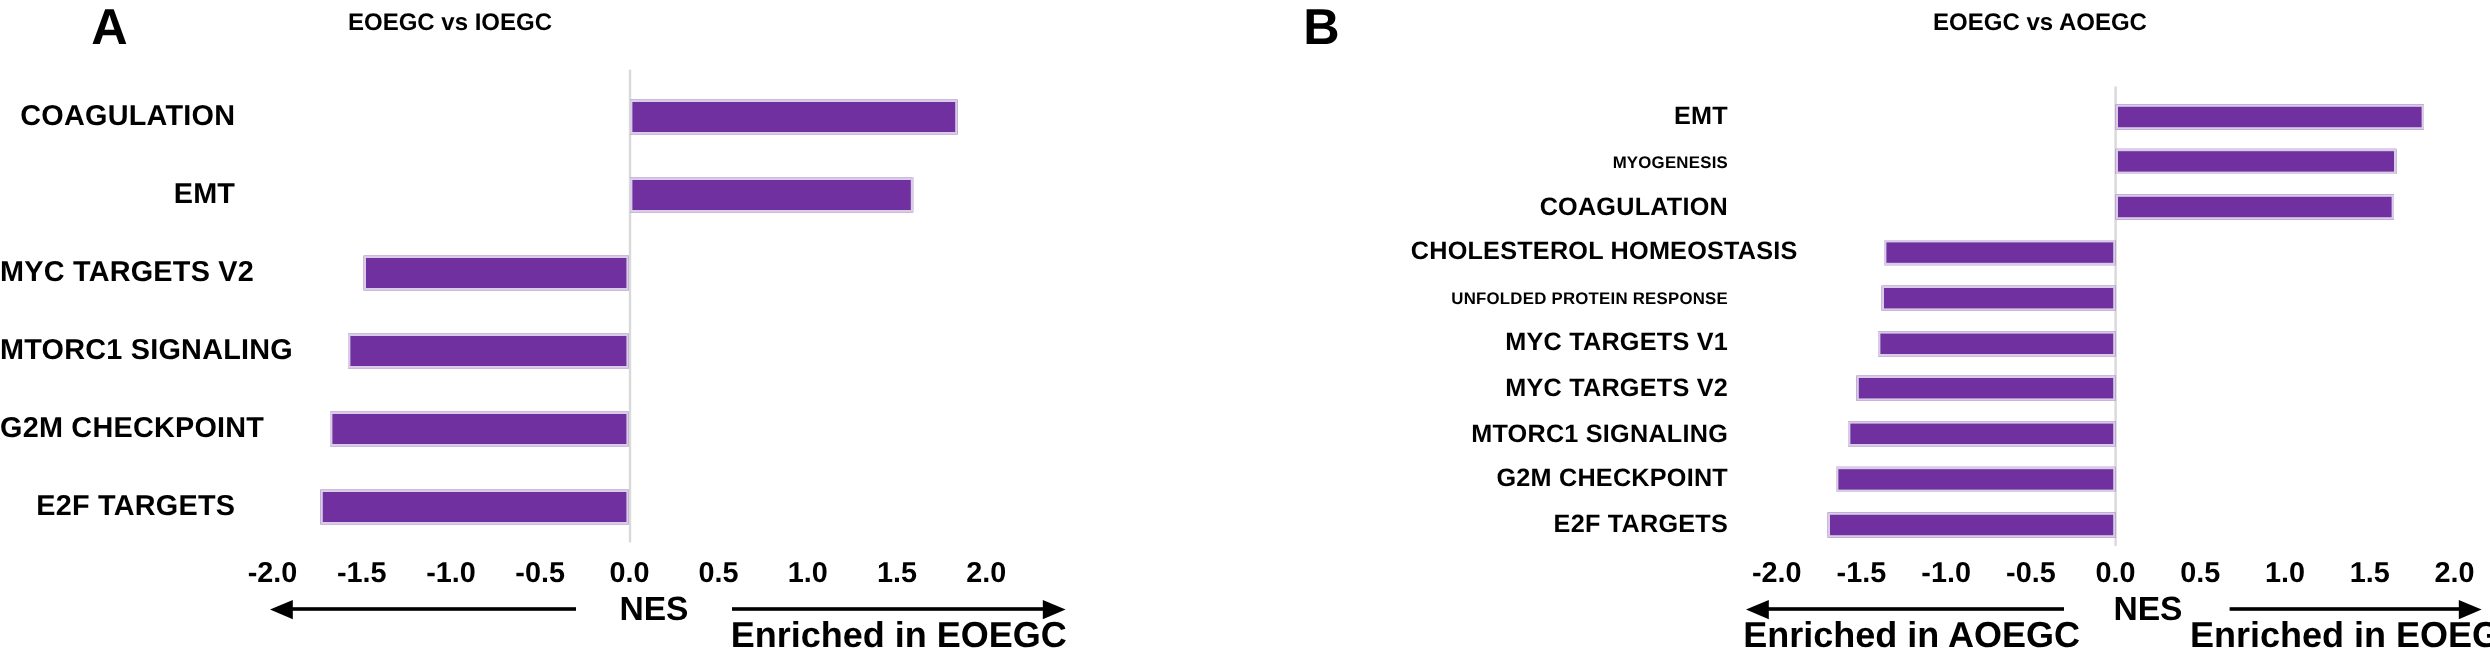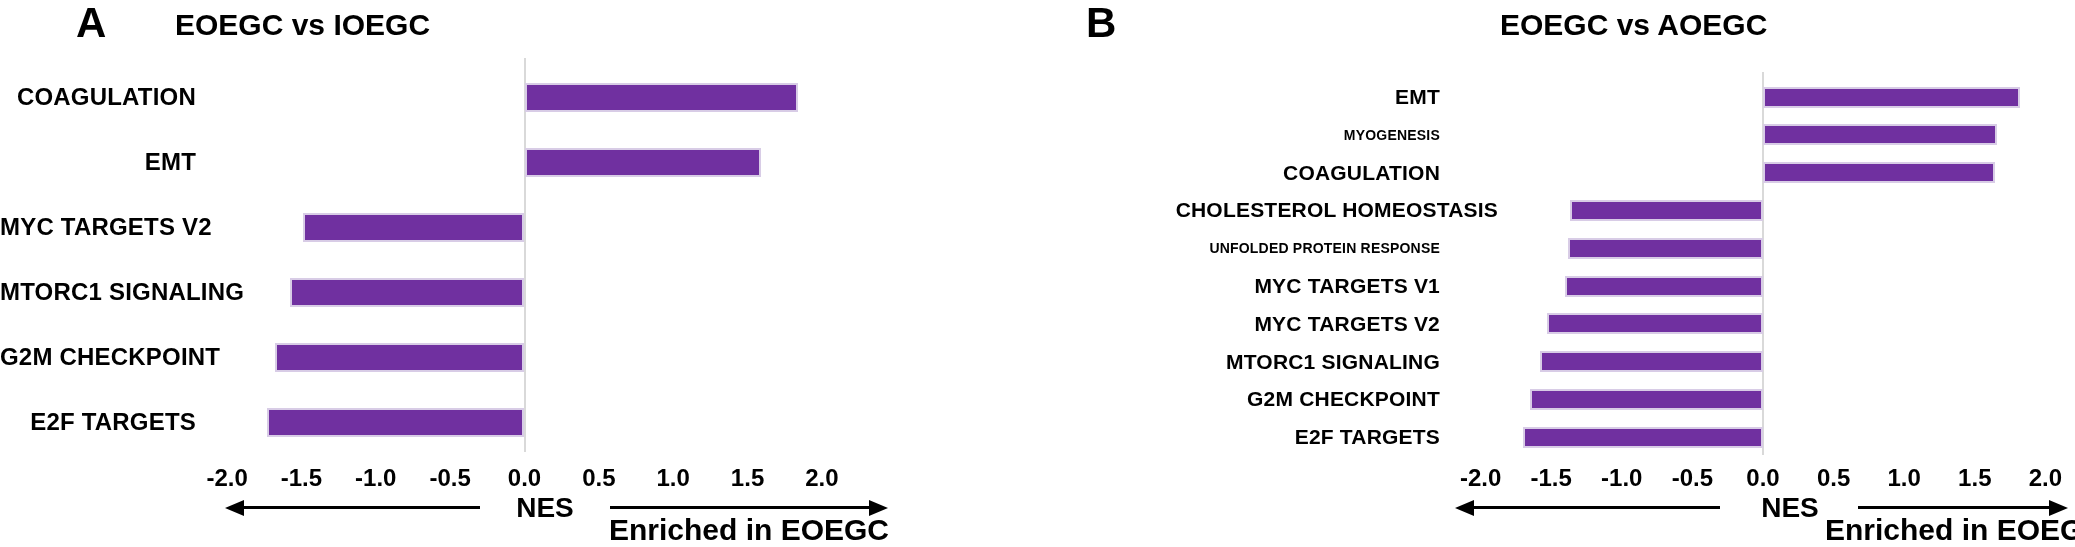--- a/index.html
+++ b/index.html
@@ -2,21 +2,21 @@
 <html><head>
 <meta charset="utf-8">
 <style>
   html,body{margin:0;padding:0;background:#ffffff;}
   .figure{
     position:relative;width:2075px;height:547px;background:#ffffff;overflow:hidden;
     font-family:"Liberation Sans",sans-serif;font-weight:bold;color:#000;
   }
   .panel{position:absolute;inset:0;}
   .panel-letter{position:absolute;font-size:42px;line-height:1;}
-  .chart-title{position:absolute;width:400px;text-align:left;font-size:30px;line-height:1.1;}
+  .chart-title{position:absolute;width:400px;text-align:center;font-size:20px;line-height:1.1;}
   .cat-label{position:absolute;text-align:right;white-space:nowrap;height:30px;line-height:30px;letter-spacing:0.2px;}
   .bar{position:absolute;box-sizing:border-box;border:2px solid;z-index:2;}
   .zero-line{position:absolute;width:2px;z-index:1;}
   .tick-label{position:absolute;width:80px;text-align:center;font-size:24px;line-height:30px;}
   .nes-label{position:absolute;width:100px;text-align:center;font-size:28px;line-height:34px;}
   .arrow-line{position:absolute;height:3px;background:#000;}
   .arrow-head-left{position:absolute;width:0;height:0;border-top:8px solid transparent;border-bottom:8px solid transparent;border-right:19px solid #000;}
   .arrow-head-right{position:absolute;width:0;height:0;border-top:8px solid transparent;border-bottom:8px solid transparent;border-left:19px solid #000;}
   .enriched-label{position:absolute;width:320px;text-align:center;font-size:30px;line-height:32px;white-space:nowrap;}
 </style>
@@ -63,20 +63,21 @@
   <section class="panel">
     <div class="panel-letter" style="left:1086px;top:2px;">B</div>
     <div class="chart-title" style="left:1500px;top:8px;">EOEGC vs AOEGC</div>
 
     <div class="arrow-line" style="left:1473px;width:247px;top:506px;"></div>
     <div class="arrow-head-left" style="left:1455px;top:500px;"></div>
     <div class="arrow-line" style="left:1858px;width:192px;top:506px;"></div>
     <div class="arrow-head-right" style="left:2049px;top:500px;"></div>
 
     <div class="nes-label" style="left:1740px;top:491px;">NES</div>
+    <div class="enriched-label" style="left:1433px;top:514px;">Enriched in AOEGC</div>
     <div class="enriched-label" style="left:1805px;top:514px;">Enriched in EOEGC</div>
   <div class="zero-line" style="left: 1762px; top: 72px; height: 383px; background: rgb(217, 217, 217);"></div>
       <div class="cat-label" style="left: 1078px; width: 362px; top: 82px; font-size: 21px;">EMT</div>
       <div class="bar" style="width: 256.984px; height: 21px; top: 86.5px; left: 1763px; background: rgb(112, 48, 160); border-color: rgb(216, 204, 230);"></div>
       <div class="cat-label" style="left: 1078px; width: 362px; top: 119.8px; font-size: 14px;">MYOGENESIS</div>
       <div class="bar" style="width: 234.392px; height: 21px; top: 124.3px; left: 1763px; background: rgb(112, 48, 160); border-color: rgb(216, 204, 230);"></div>
       <div class="cat-label" style="left: 1078px; width: 362px; top: 157.6px; font-size: 21px;">COAGULATION</div>
       <div class="bar" style="width: 231.568px; height: 21px; top: 162.1px; left: 1763px; background: rgb(112, 48, 160); border-color: rgb(216, 204, 230);"></div>
       <div class="cat-label" style="left: 1136px; width: 362px; top: 195.4px; font-size: 21px;">CHOLESTEROL HOMEOSTASIS</div>
       <div class="bar" style="width: 193.444px; height: 21px; top: 199.9px; left: 1569.56px; background: rgb(112, 48, 160); border-color: rgb(216, 204, 230);"></div>

